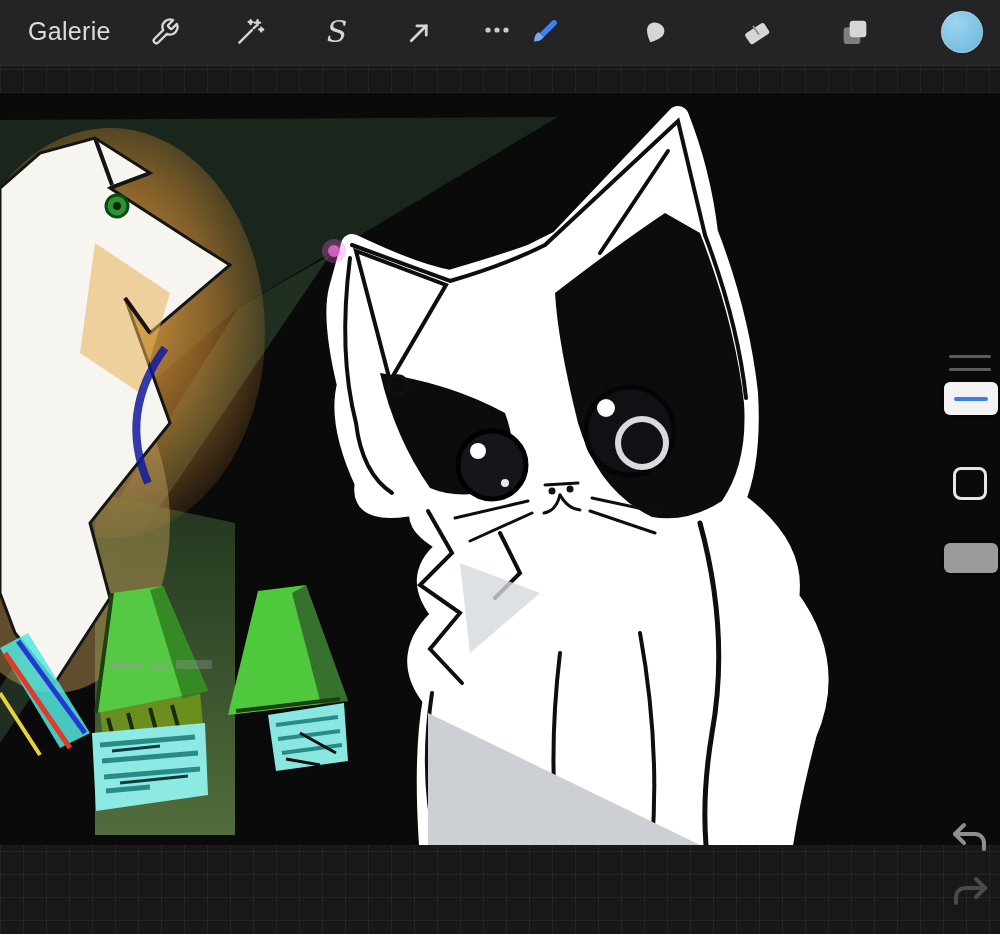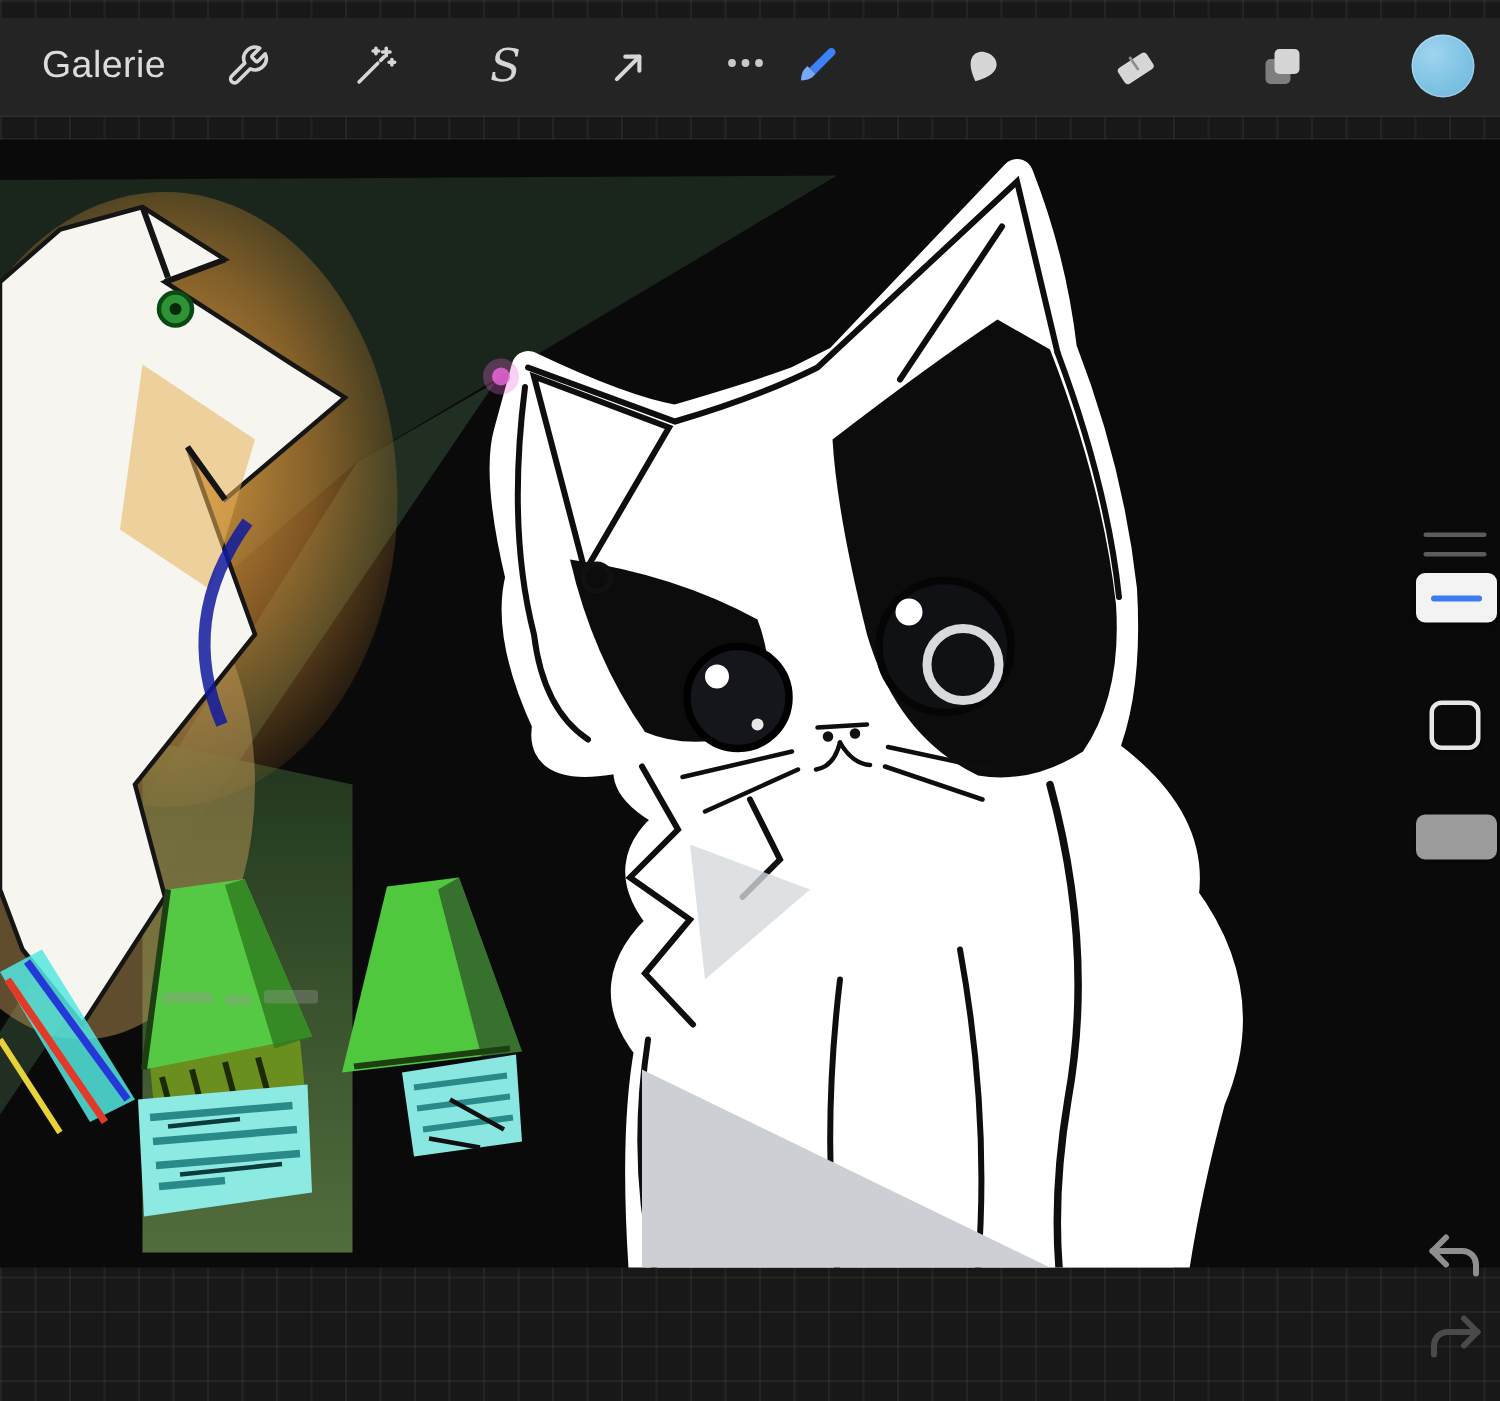--- a/index.html
+++ b/index.html
@@ -6,21 +6,21 @@
   body{width:1000px;height:934px;position:relative;overflow:hidden;
        font-family:"Liberation Sans", sans-serif;}
   .stage{position:absolute;inset:0;
     background-color:#181818;
     background-image:
       linear-gradient(rgba(255,255,255,0.05) 1px, transparent 1px),
       linear-gradient(90deg, rgba(255,255,255,0.05) 1px, transparent 1px);
     background-size:23px 23px;}
 
   
-  .topbar{position:absolute;top:12px;left:0;width:1000px;height:65px;
+  .topbar{position:absolute;top:0;left:0;width:1000px;height:65px;
     background:#242424;border-bottom:1px solid #2f2f2f;z-index:30;}
   .gallery{position:absolute;left:28px;top:17px;font-size:25px;color:#dcdcdc;
     letter-spacing:.3px;cursor:default;}
   .tool{position:absolute;top:10px;width:44px;height:44px;display:flex;
     align-items:center;justify-content:center;border:none;background:transparent;padding:0;}
   .tool svg{display:block;}
   .swatch{position:absolute;top:11px;width:42px;height:42px;border-radius:50%;
     background:radial-gradient(circle at 35% 30%, #9ed4ef 0%, #7fc3e4 55%, #6db4d8 100%);
     box-shadow:inset 0 0 0 1px rgba(255,255,255,0.25);}
 

